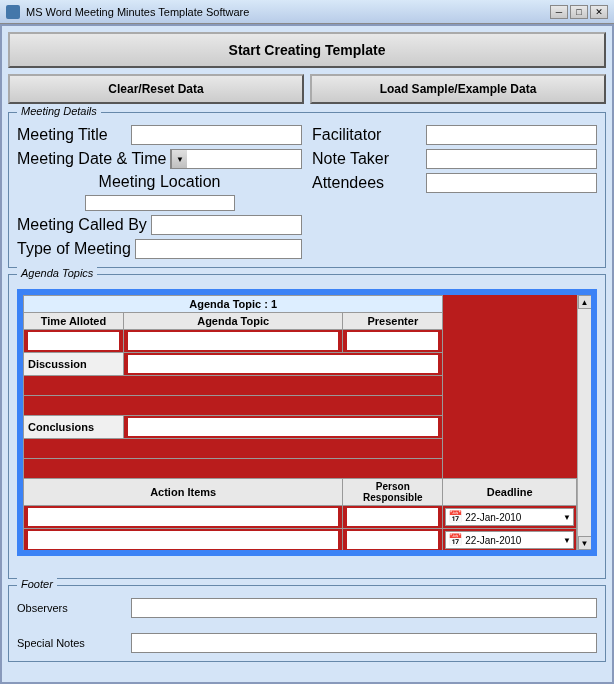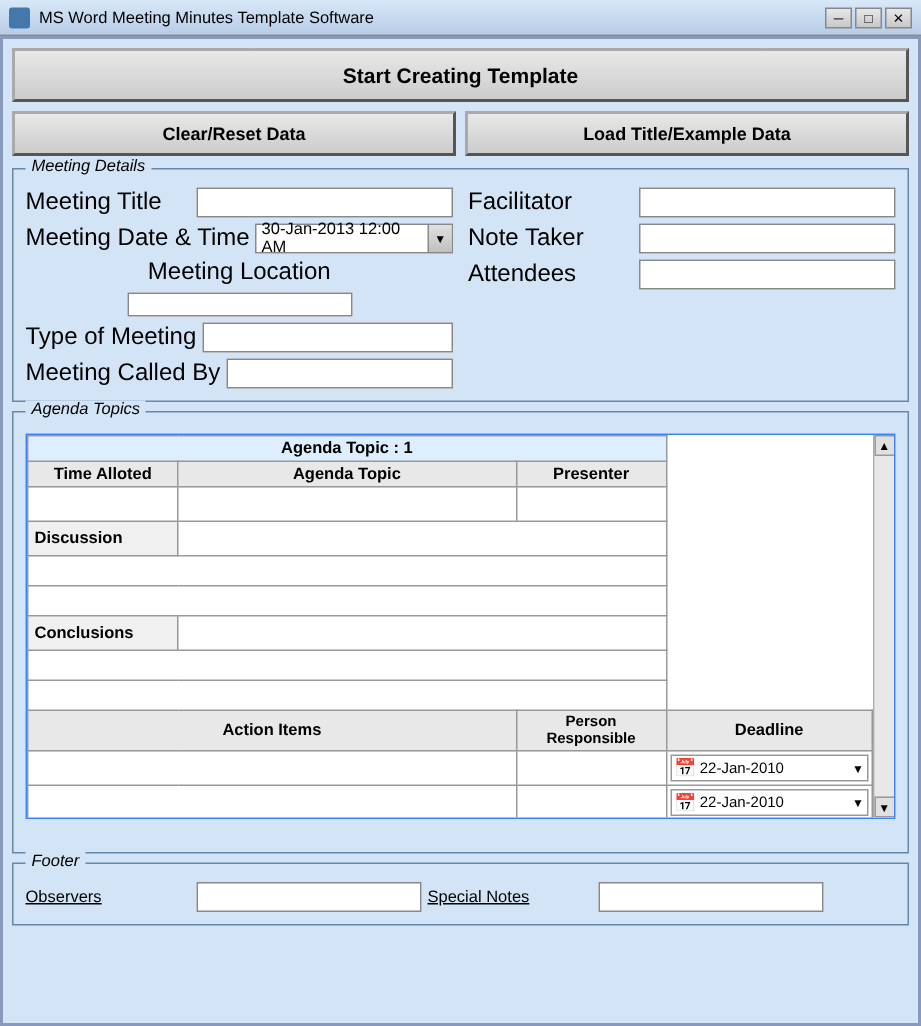--- a/index.html
+++ b/index.html
@@ -121,22 +121,22 @@
       background: linear-gradient(to bottom, #e0e0e0, #c0c0c0);
       border-left: 1px solid #888;
       height: 100%;
       display: flex; align-items: center; justify-content: center;
       font-size: 8px;
       cursor: pointer;
     }
 
     
     .agenda-inner {
-      background: #ffffff;
-      border: 1px solid #3b82f6;
+      background: #b91c1c;
+      border: 6px solid #3b82f6;
       margin-top: 6px;
       position: relative;
     }
     .agenda-scroll {
       height: 255px;
       overflow: hidden;
       position: relative;
     }
     .agenda-table {
       width: 100%;
@@ -196,22 +196,22 @@
     .scroll-track {
       flex: 1;
       width: 14px;
       background: #e8e8e8;
     }
 
     
     .footer-grid {
       margin-top: 4px;
       display: flex;
-      gap: 4px;
-      text-decoration: underline;
+      flex-direction: column;
+      gap: 15px;
     }
     .footer-row {
       display: flex;
       align-items: center;
       gap: 4px;
     }
     .footer-label {
       min-width: 110px;
       font-size: 11px;
     }
@@ -236,54 +236,53 @@
     <div class="title-bar-btn">✕</div>
   </div>
 </div>
 
 <div class="main-window">
 
   <div class="start-btn">Start Creating Template</div>
 
   <div class="toolbar-row">
     <div class="toolbar-btn">Clear/Reset Data</div>
-    <div class="toolbar-btn">Load Title/Example Data</div>
+    <div class="toolbar-btn">Load Sample/Example Data</div>
   </div>
 
   <div class="group-box">
     <span class="group-box-title">Meeting Details</span>
     <div class="meeting-details-grid">
 
       <div>
 
         <div class="field-row">
           <span class="field-label">Meeting Title</span>
           <input class="field-input" type="text" value="" style="">
         </div>
 
         <div class="field-row" style="margin-top:4px;">
           <span class="field-label">Meeting Date &amp; Time</span>
           <div class="date-dropdown">
-            <span class="date-text">30-Jan-2013 12:00 AM</span>
             <div class="date-arrow">▼</div>
           </div>
         </div>
 
         <div class="field-row" style="margin-top:4px;flex-direction:column;">
           <span class="field-label">Meeting Location</span>
           <input class="field-input" type="text" value="" style="">
         </div>
 
         <div class="field-row" style="margin-top:4px;">
+          <span class="field-label">Meeting Called By</span>
+          <input class="field-input" type="text" value="" style="">
+        </div>
+
+        <div class="field-row" style="margin-top:4px;">
           <span class="field-label">Type of Meeting</span>
-          <input class="field-input" type="text" value="" style="">
-        </div>
-
-        <div class="field-row" style="margin-top:4px;">
-          <span class="field-label">Meeting Called By</span>
           <input class="field-input" type="text" value="" style="">
         </div>
       </div>
 
       <div>
 
         <div class="field-row">
           <span class="field-label">Facilitator</span>
           <input class="field-input" type="text" value="" style="">
         </div>

